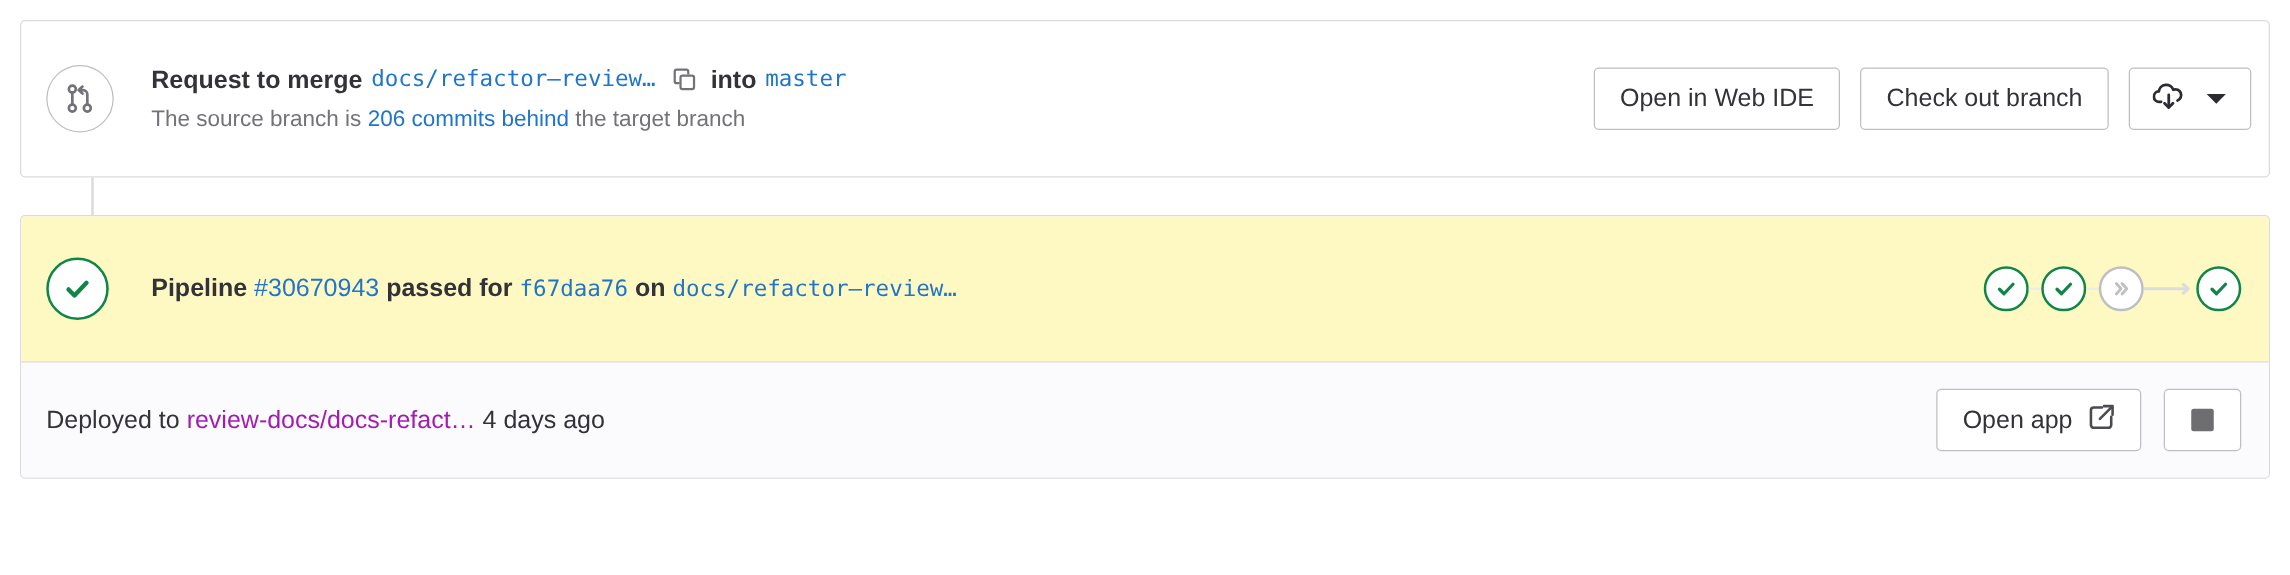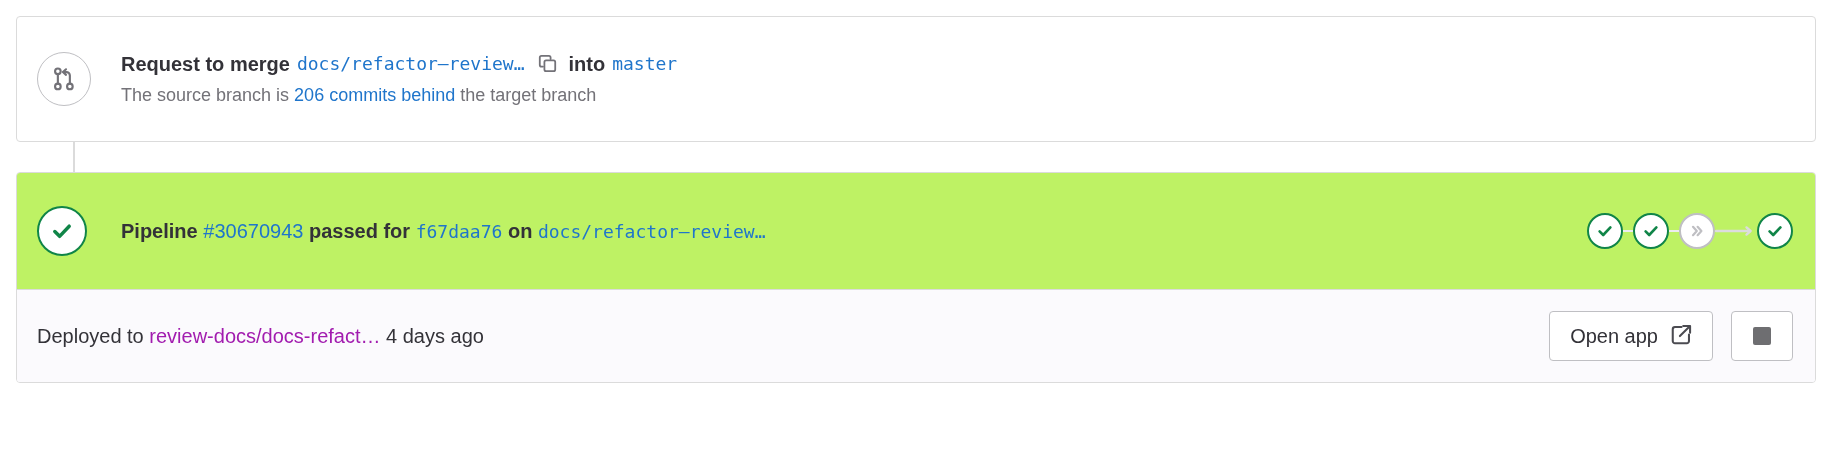--- a/index.html
+++ b/index.html
@@ -145,21 +145,21 @@
   
   .pipeline-card {
     margin-top: 30px;
     overflow: hidden;
   }
   .pipeline-row {
     height: 116px;
     display: flex;
     align-items: center;
     padding: 0 22px 0 20px;
-    background: #bef264;
+    background: #fef9c3;
   }
   .status-circle {
     flex: 0 0 auto;
     width: 46px;
     height: 46px;
     border-radius: 50%;
     border: 2px solid #108548;
     display: flex;
     align-items: center;
     justify-content: center;
@@ -294,20 +294,38 @@
         <span class="sep"></span>
         <a class="branch-link" href="#">master</a>
       </div>
       <div class="merge-sub">
         <span>The source branch is</span>
         <a class="sub-link" href="#">206 commits behind</a>
         <span>the target branch</span>
       </div>
     </div>
 
+    <div class="merge-actions">
+      <button class="btn">Open in Web IDE</button>
+      <button class="btn">Check out branch</button>
+      <button class="btn btn-split">
+        <span>
+          <svg width="26" height="24" viewBox="0 0 20 18" fill="none" stroke="#2b2b31" stroke-width="1.7">
+            <path d="M5.3 12.4H4.2a3.2 3.2 0 0 1-.3-6.4 4.6 4.6 0 0 1 8.9-1 3.5 3.5 0 0 1 2.6 6.6" stroke-linecap="round" stroke-linejoin="round"></path>
+            <path d="M10 8.2v7.6" stroke-linecap="round"></path>
+            <path d="M7.4 13.3 10 16l2.6-2.7" stroke-linecap="round" stroke-linejoin="round"></path>
+          </svg>
+        </span>
+        <span>
+          <svg width="18" height="12" viewBox="0 0 14 9">
+            <path d="M1 1.6 7 7.6l6-6z" fill="#2b2b31"></path>
+          </svg>
+        </span>
+      </button>
+    </div>
   </div>
 
   <div class="connector"></div>
 
   <div class="card pipeline-card">
 
     <div class="pipeline-row">
       <div class="status-circle">
         <svg width="24" height="24" viewBox="0 0 18 18" fill="none" stroke="#108548" stroke-width="2.6">
           <path d="M3.6 9.4 7.2 13 14.4 5.4" stroke-linecap="round" stroke-linejoin="round"></path>

